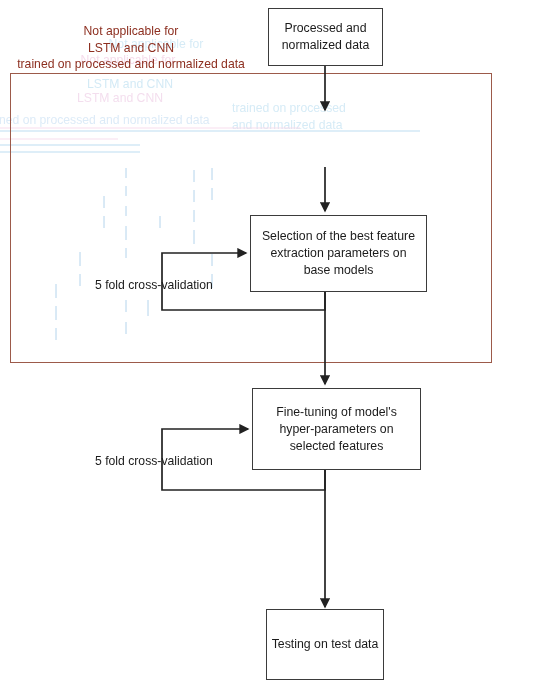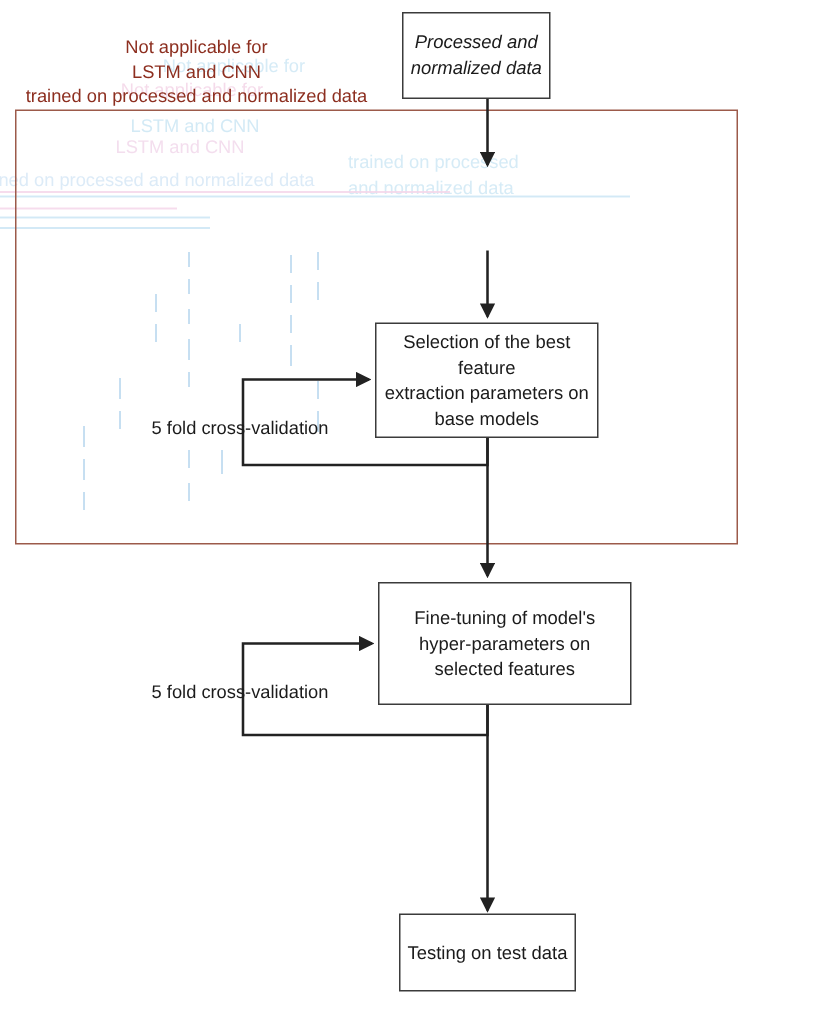--- a/index.html
+++ b/index.html
@@ -37,21 +37,21 @@
     line-height: 17px;
     color: #1b1b1b;
     padding: 2px 4px;
     white-space: pre-line;
   }
   .edge-label {
     position: absolute;
     font-size: 12.2px;
     line-height: 16px;
     color: #1b1b1b;
-    text-align: center;
+    text-align: left;
     white-space: pre-line;
   }
   .region-note {
     position: absolute;
     font-size: 12.2px;
     line-height: 16.5px;
     text-align: center;
     white-space: pre-line;
   }
   #region-box {
@@ -139,33 +139,33 @@
       <line x1="325" y1="292" x2="325" y2="384" marker-end="url(#arrow)"></line>
 
       <line x1="325" y1="470" x2="325" y2="607" marker-end="url(#arrow)"></line>
 
       <path d="M 325 292 L 325 310 L 162 310 L 162 253 L 246 253" marker-end="url(#arrow)"></path>
 
       <path d="M 325 470 L 325 490 L 162 490 L 162 429 L 248 429" marker-end="url(#arrow)"></path>
     </g>
   </svg>
 
-  <div class="node" style="left:268px; top:8px; width:99px; height:58px;font-style:italic;">Processed and
+  <div class="node" style="left:268px; top:8px; width:115px; height:58px;">Processed and
 normalized data</div>
 
 
-  <div class="node" style="left:250px; top:215px; width:149px; height:77px;">Selection of the best feature
+  <div class="node" style="left:250px; top:215px; width:177px; height:77px;">Selection of the best feature
 extraction parameters on
 base models</div>
 
   <div class="node" style="left:252px; top:388px; width:169px; height:82px;">Fine-tuning of model's
 hyper-parameters on
 selected features</div>
 
-  <div class="node" style="left:266px; top:609px; width:118px; height:52px;">Testing on test data</div>
+  <div class="node" style="left:266px; top:609px; width:118px; height:71px;">Testing on test data</div>
 
   <div class="edge-label" style="left:95px; top:277px; width:130px;">5 fold cross-validation</div>
 
 
   <div class="edge-label" style="left:95px; top:453px; width:130px;">5 fold cross-validation</div>
 
 
 </div>
 
 </body></html>

